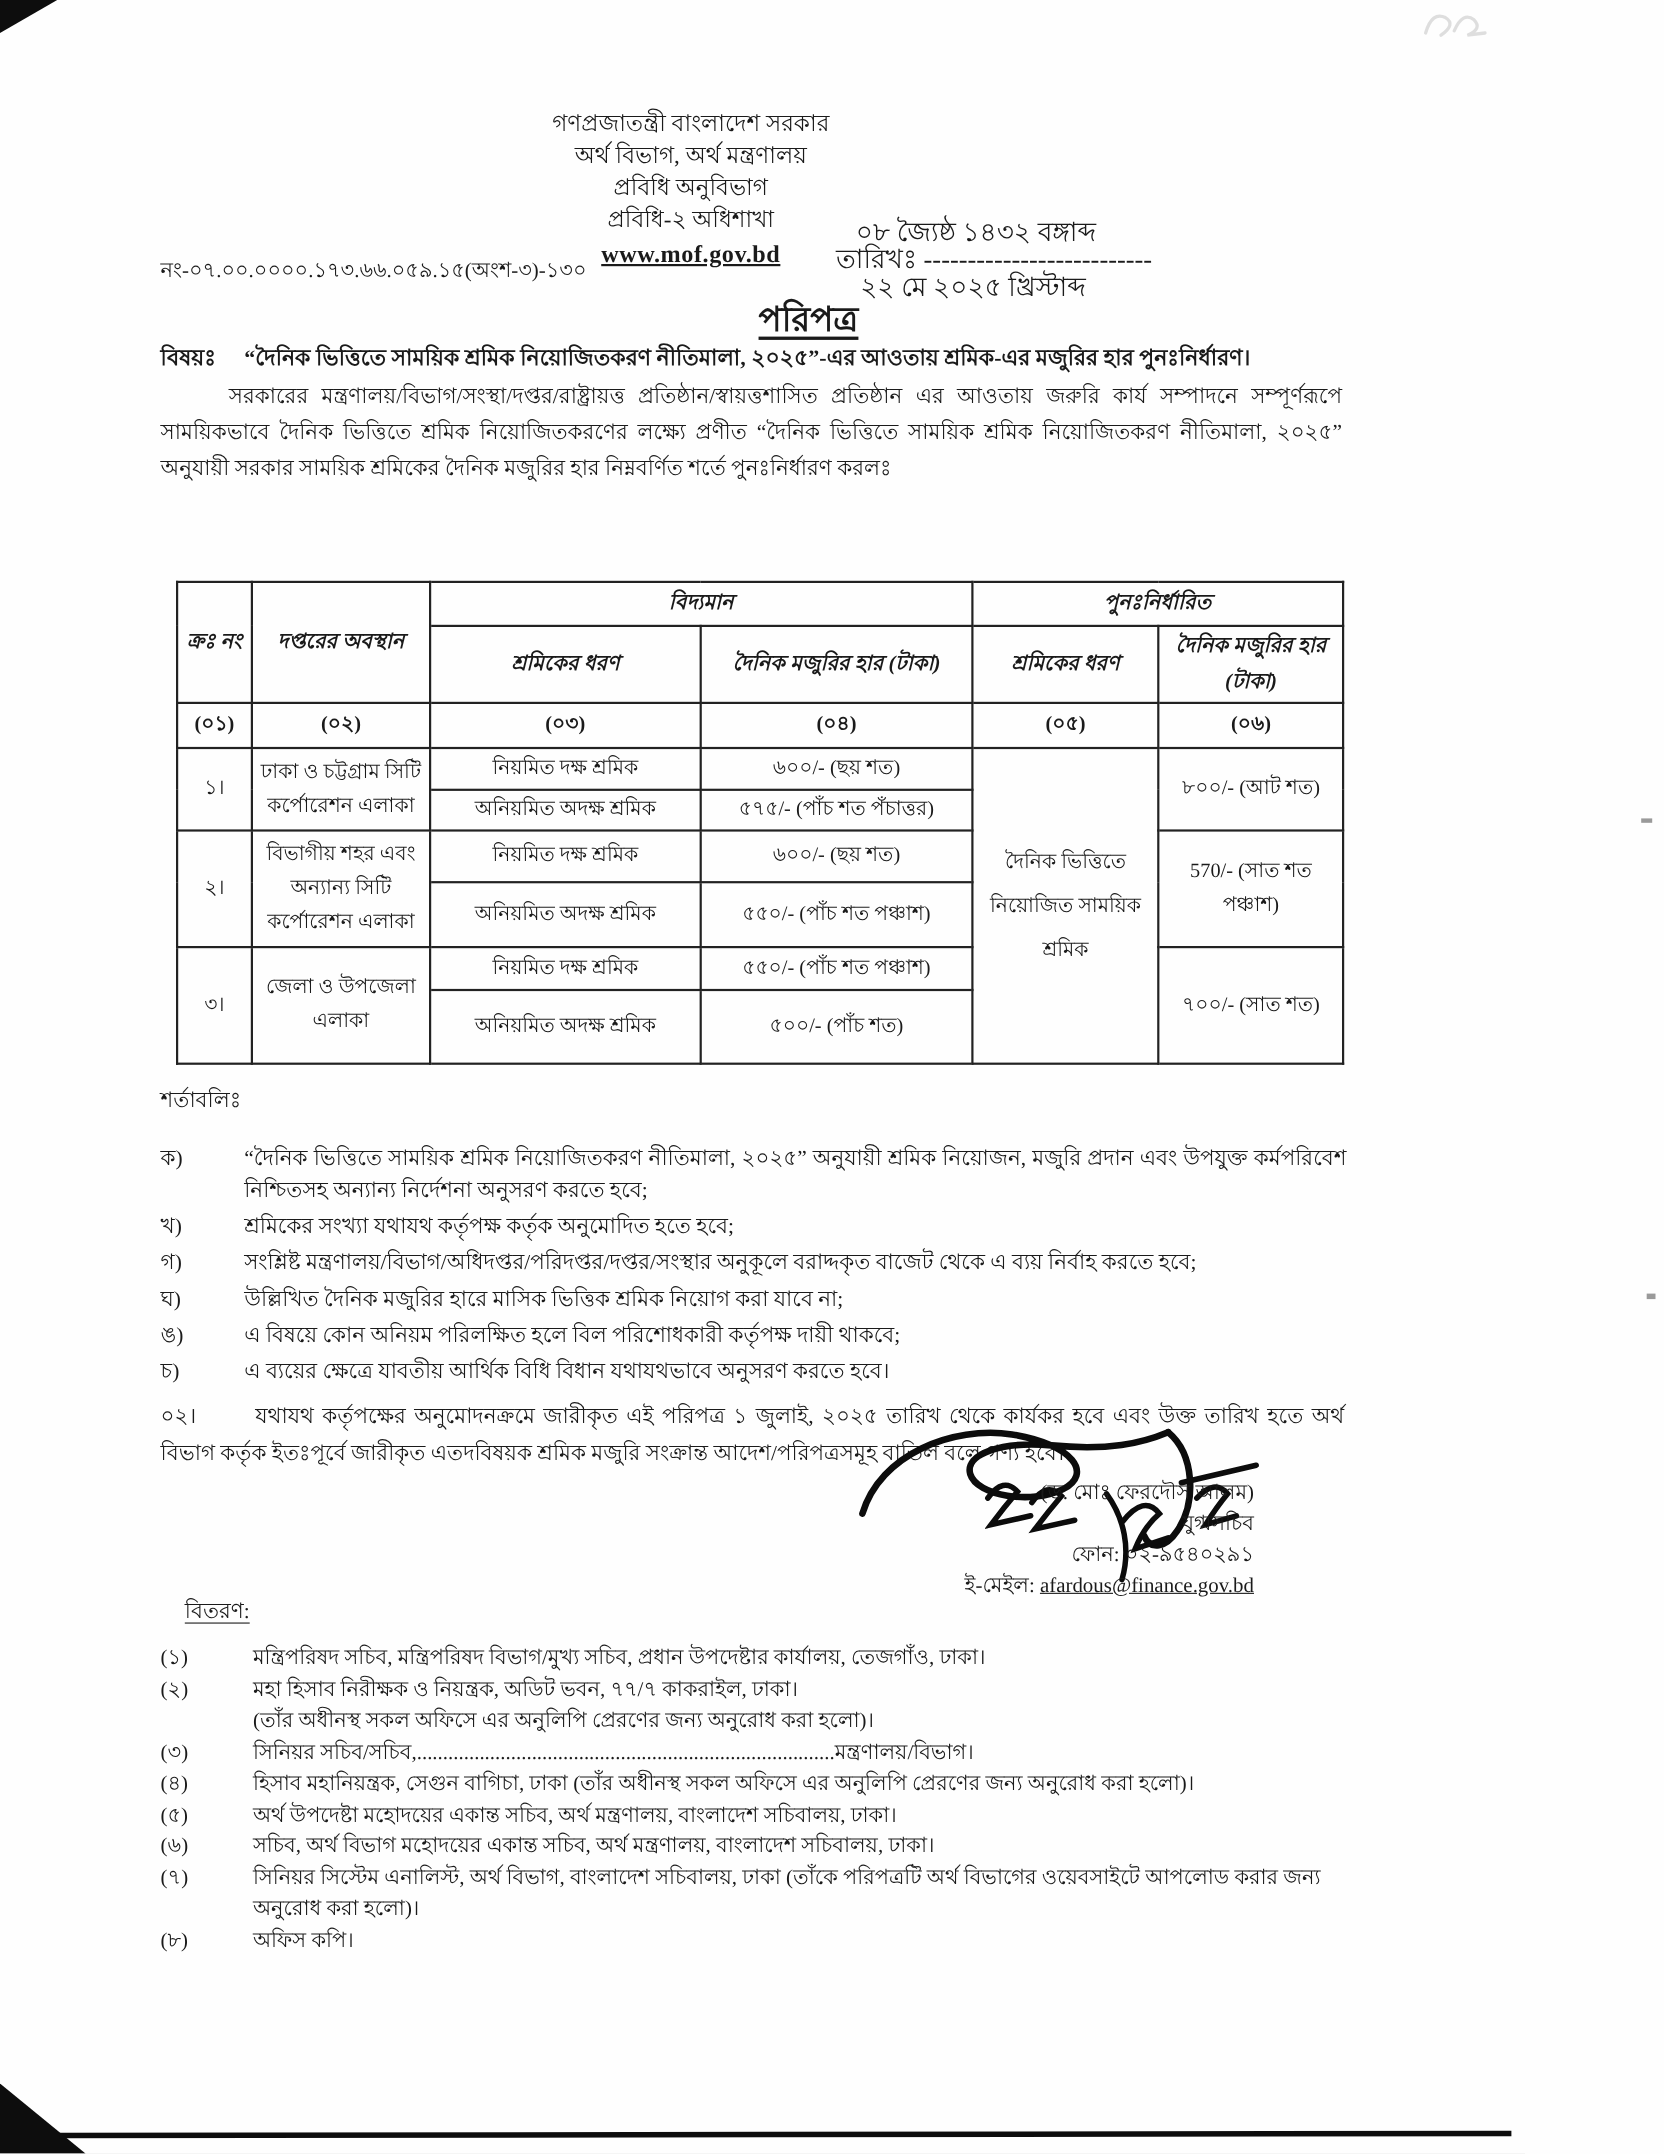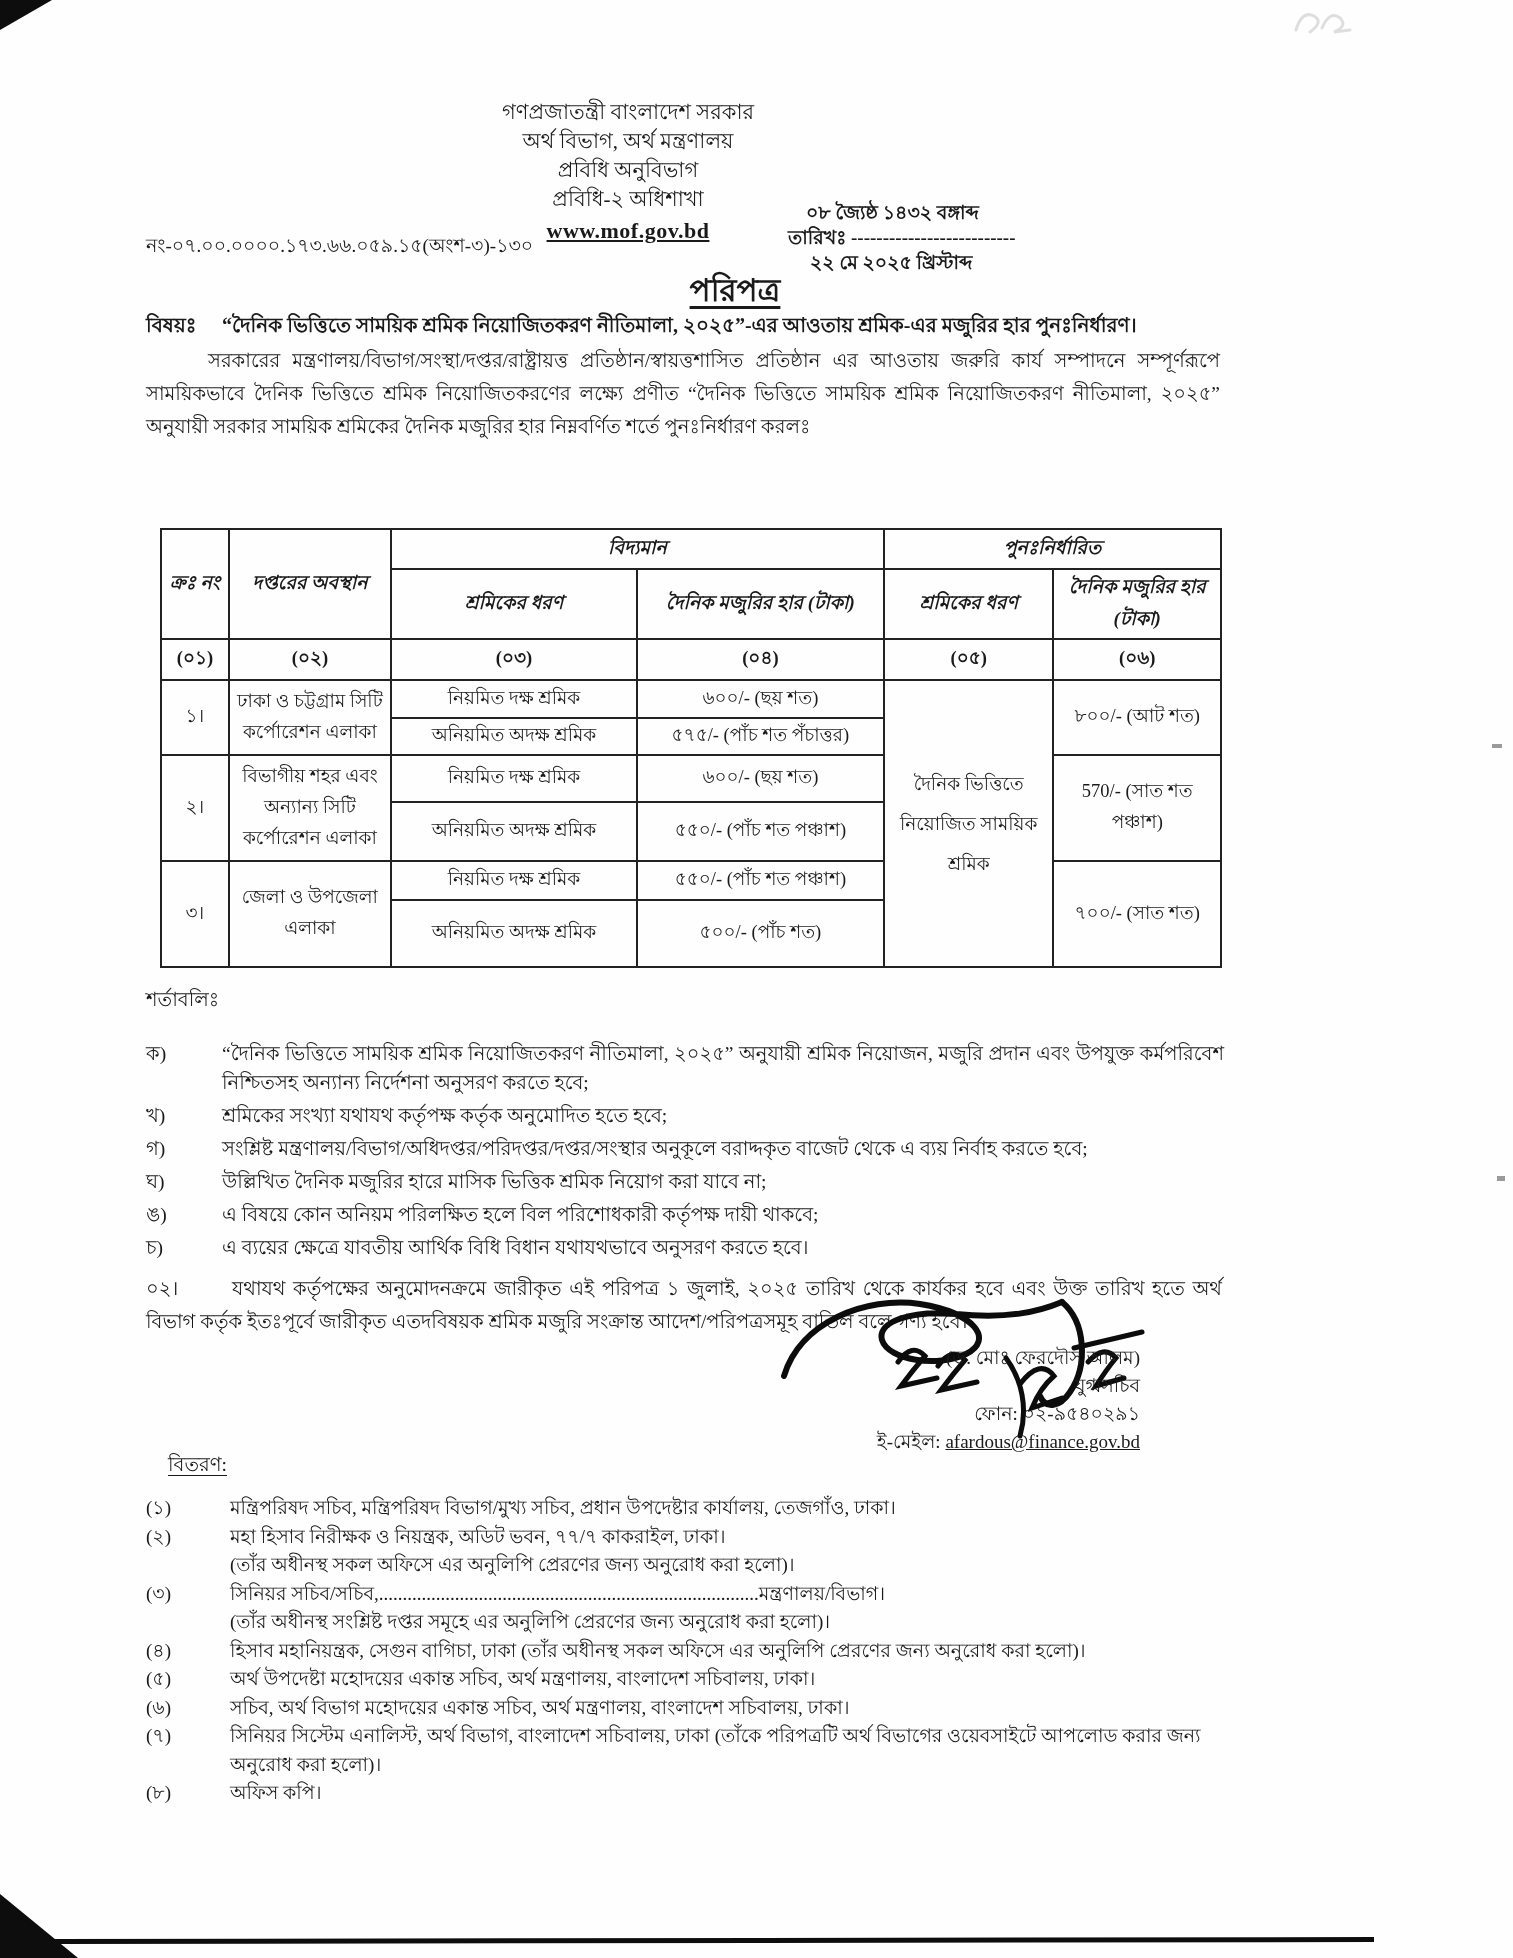--- a/index.html
+++ b/index.html
@@ -10,21 +10,21 @@
     background:#fefefe;
     font-family:"Liberation Serif","DejaVu Serif",serif;
     color:#1a1a1a;
     overflow:hidden;
   }
   
   .org-block{position:absolute;top:98px;left:0;width:1170px;text-align:center;padding-left:43px;}
   .org-line{font-size:21px;line-height:29px;}
   .website{display:inline-block;margin-top:4px;font-size:22px;font-weight:bold;text-decoration:underline;letter-spacing:.5px;}
   .ref-line{position:absolute;top:231px;left:146px;font-size:19px;}
-  .date-block{position:absolute;top:200px;left:788px;font-size:19px;line-height:25px;font-weight:bold;}
+  .date-block{position:absolute;top:200px;left:760px;font-size:24px;line-height:25px;}
   .date-block .d1{padding-left:18px;}
   .date-block .d3{padding-left:22px;}
   
   .doc-title{position:absolute;top:266px;left:0;width:1470px;text-align:center;font-size:31px;font-weight:bold;}
   .doc-title span{text-decoration:underline;text-underline-offset:5px;}
   .subject-row{position:absolute;top:310px;left:146px;width:1080px;display:grid;grid-template-columns:76px 1fr;font-size:20px;}
   .subject-row .lbl{font-weight:bold;}
   .subject-row .txt{font-weight:bold;}
   
   .intro{position:absolute;top:344px;left:146px;width:1074px;font-size:19.5px;line-height:33px;text-align:justify;text-indent:62px;margin:0;}
@@ -242,24 +242,20 @@
     </div>
     <div class="dist-item">
       <span></span>
       <span>(তাঁর অধীনস্থ সকল অফিসে এর অনুলিপি প্রেরণের জন্য অনুরোধ করা হলো)।</span>
     </div>
     <div class="dist-item">
       <span>(৩)</span>
       <span>সিনিয়র সচিব/সচিব,................................................................................মন্ত্রণালয়/বিভাগ।</span>
     </div>
     <div class="dist-item">
-      <span></span>
-      <span>(তাঁর অধীনস্থ সংশ্লিষ্ট দপ্তর সমূহে এর অনুলিপি প্রেরণের জন্য অনুরোধ করা হলো)।</span>
-    </div>
-    <div class="dist-item">
       <span>(৪)</span>
       <span>হিসাব মহানিয়ন্ত্রক, সেগুন বাগিচা, ঢাকা (তাঁর অধীনস্থ সকল অফিসে এর অনুলিপি প্রেরণের জন্য অনুরোধ করা হলো)।</span>
     </div>
     <div class="dist-item">
       <span>(৫)</span>
       <span>অর্থ উপদেষ্টা মহোদয়ের একান্ত সচিব, অর্থ মন্ত্রণালয়, বাংলাদেশ সচিবালয়, ঢাকা।</span>
     </div>
     <div class="dist-item">
       <span>(৬)</span>
       <span>সচিব, অর্থ বিভাগ মহোদয়ের একান্ত সচিব, অর্থ মন্ত্রণালয়, বাংলাদেশ সচিবালয়, ঢাকা।</span>

